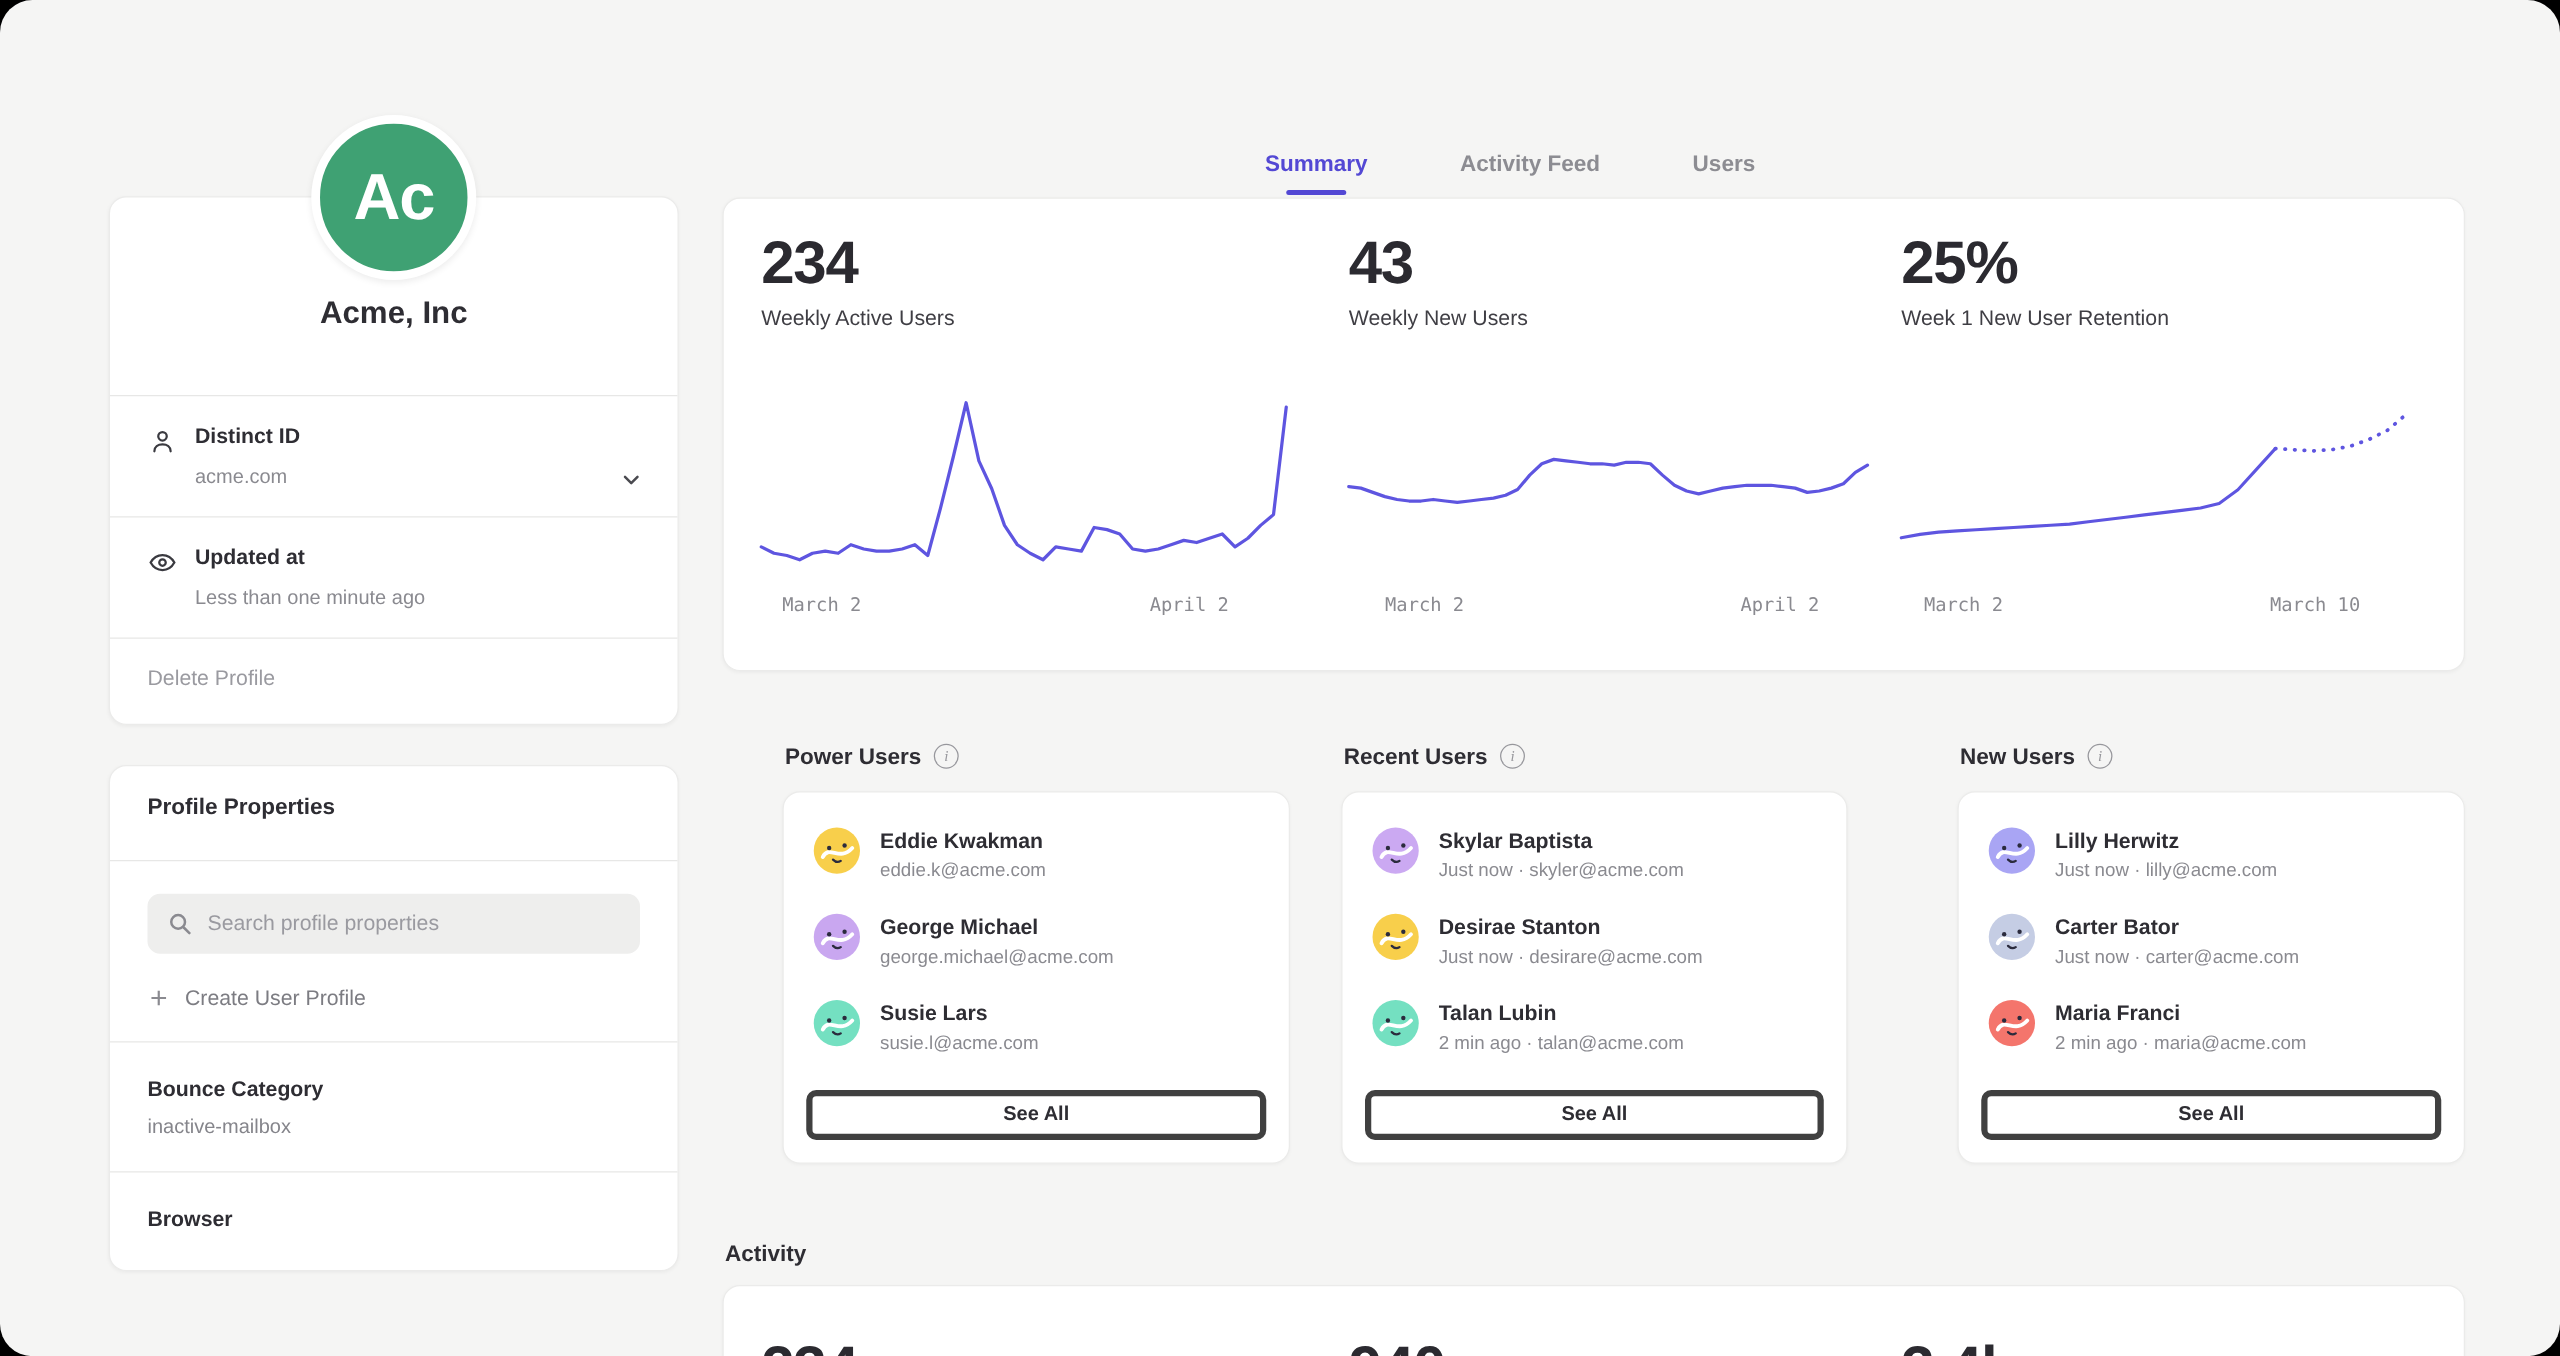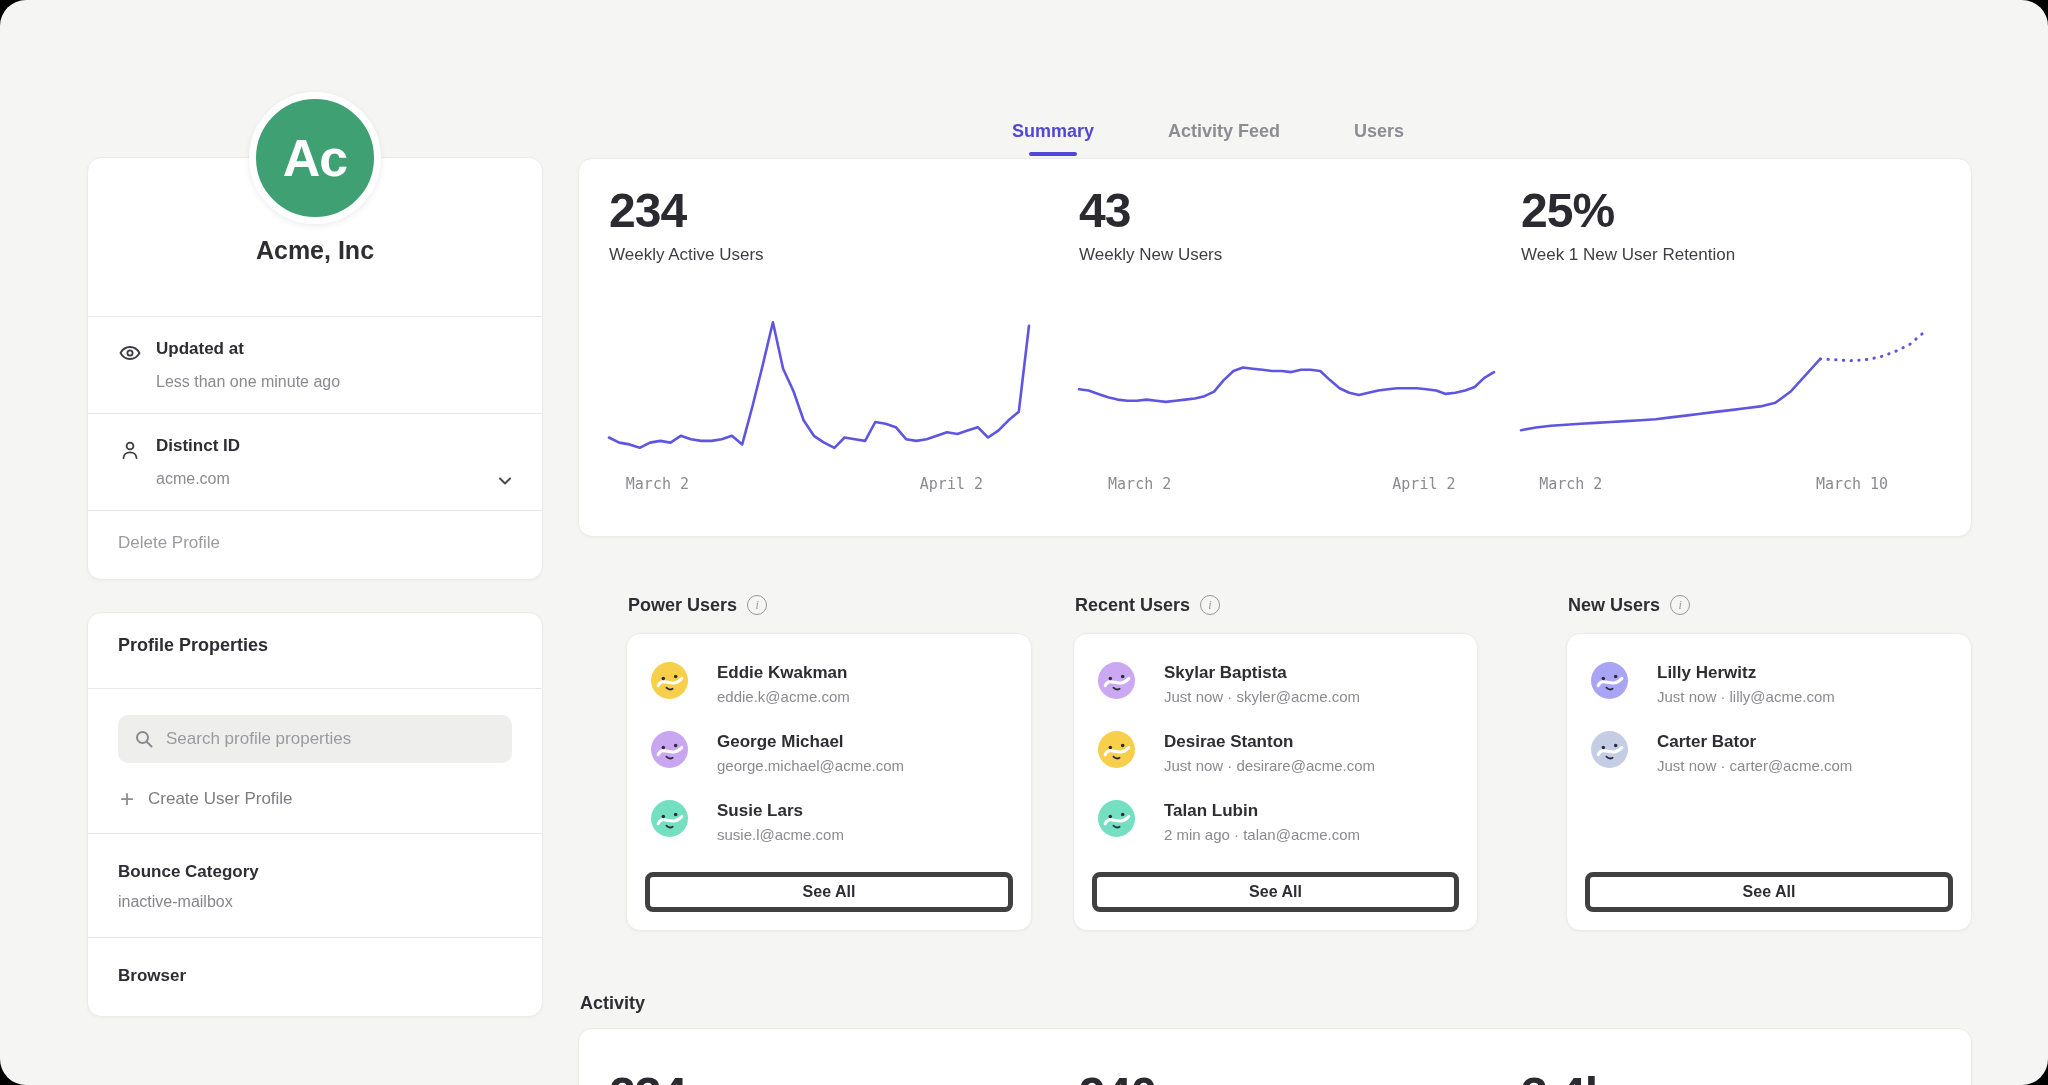--- a/index.html
+++ b/index.html
@@ -54,21 +54,21 @@
   
   .lists{display:flex;gap:40px;margin-top:56px;}
   .list-col{width:438px;margin-left:48px;}
   .list-col.mid{width:437px;margin-left:1px;}
   .list-head{display:flex;align-items:center;gap:10px;height:24px;margin-bottom:16px;padding-left:2px;}
   .list-title{font-size:18px;font-weight:700;}
   .info-icon{width:20px;height:20px;border:1.5px solid #97979c;border-radius:50%;color:#97979c;
     display:inline-flex;align-items:center;justify-content:center;font-size:12px;font-family:"Liberation Serif",serif;font-style:italic;}
   .info-icon::after{content:"i";}
   .list-card{position:relative;height:298px;padding:28px 20px 0 24px;}
-  .user-row{display:flex;align-items:flex-start;gap:29px;margin-bottom:26px;cursor:pointer;}
+  .user-row{display:flex;align-items:flex-start;gap:16px;margin-bottom:26px;cursor:pointer;}
   .u-avatar{width:37px;height:37px;border-radius:50%;flex:0 0 auto;position:relative;overflow:hidden;}
   .u-avatar svg{position:absolute;inset:0;}
   .u-name{font-size:17px;font-weight:700;line-height:20px;margin-top:1px;}
   .u-detail{font-size:15px;color:#8a8a90;margin-top:5px;}
   .see-all{position:absolute;left:18px;right:18px;bottom:18px;height:40px;background:#fff;border:5px solid #404040;
     border-radius:8px;font-size:16px;font-weight:700;color:#2e2d33;display:flex;align-items:center;justify-content:center;cursor:pointer;text-align:center;}
   
   .activity-head{margin-top:62px;font-size:18px;font-weight:700;height:24px;padding-left:2px;}
   .activity-card{margin-top:11px;height:170px;display:flex;}
   .activity-card .stat-col{padding-top:40px;}
@@ -81,37 +81,37 @@
   <div class="sidebar">
 
     <div class="card profile-card">
       <div class="big-avatar" style="background-color: rgb(63, 161, 115);">
         <span>Ac</span>
       </div>
       <div class="company-name">Acme, Inc</div>
 
       <div class="field-row">
         <svg class="field-icon" viewBox="0 0 24 24" fill="none" stroke="#3a3a40" stroke-width="1.8" stroke-linecap="round">
-          <path d="M2.5 12c2.2-4 5.6-6 9.5-6s7.3 2 9.5 6c-2.2 4-5.6 6-9.5 6s-7.3-2-9.5-6z"></path>
-            <circle cx="12" cy="12" r="2.6"></circle>
-        </svg>
-        <div class="field-label">Updated at</div>
-        <div class="field-value">Less than one minute ago</div>
-      </div>
-
-      <div class="field-row">
-        <svg class="field-icon" viewBox="0 0 24 24" fill="none" stroke="#3a3a40" stroke-width="1.8" stroke-linecap="round">
           <circle cx="12" cy="8" r="3.4"></circle>
             <path d="M5.5 20c0-3.6 2.9-5.6 6.5-5.6s6.5 2 6.5 5.6"></path>
         </svg>
         <div class="field-label">Distinct ID</div>
         <div class="field-value">acme.com</div>
         <svg class="chevron" viewBox="0 0 18 18" fill="none" stroke="#4a4a50" stroke-width="2" stroke-linecap="round" stroke-linejoin="round">
           <path d="M4 6.5 L9 11.5 L14 6.5"></path>
         </svg>
+      </div>
+
+      <div class="field-row">
+        <svg class="field-icon" viewBox="0 0 24 24" fill="none" stroke="#3a3a40" stroke-width="1.8" stroke-linecap="round">
+          <path d="M2.5 12c2.2-4 5.6-6 9.5-6s7.3 2 9.5 6c-2.2 4-5.6 6-9.5 6s-7.3-2-9.5-6z"></path>
+            <circle cx="12" cy="12" r="2.6"></circle>
+        </svg>
+        <div class="field-label">Updated at</div>
+        <div class="field-value">Less than one minute ago</div>
       </div>
 
       <div class="delete-row">Delete Profile</div>
     </div>
 
     <div class="card props-card">
       <div class="props-title">Profile Properties</div>
 
       <div class="search-wrap">
         <svg class="search-icon" viewBox="0 0 20 20" fill="none" stroke="#8a8a90" stroke-width="2" stroke-linecap="round">
@@ -321,20 +321,34 @@
                   <circle cx="12" cy="16" r="1.7" fill="#2b2b3d"></circle>
                   <circle cx="24" cy="14" r="1.7" fill="#2b2b3d"></circle>
                   <path d="M15 25 q3 3 6 1" stroke="#2b2b3d" stroke-width="1.8" stroke-linecap="round"></path>
                 </svg>
               </span>
             <span>
                 <div class="u-name">Carter Bator</div>
             <div class="u-detail">Just now · carter@acme.com</div>
               </span>
           </div>
+          <div class="user-row">
+            <span class="u-avatar" style="background-color: rgb(244, 117, 108);">
+                <svg viewBox="0 0 36 36" fill="none">
+                  <path d="M7 23 C12 13, 20 27, 30 16" stroke="#fff" stroke-width="3" stroke-linecap="round"></path>
+                  <circle cx="12" cy="16" r="1.7" fill="#2b2b3d"></circle>
+                  <circle cx="24" cy="14" r="1.7" fill="#2b2b3d"></circle>
+                  <path d="M15 25 q3 3 6 1" stroke="#2b2b3d" stroke-width="1.8" stroke-linecap="round"></path>
+                </svg>
+              </span>
+            <span>
+                <div class="u-name">Maria Franci</div>
+            <div class="u-detail">2 min ago · maria@acme.com</div>
+              </span>
+          </div>
           <div class="see-all">See All</div>
         </div>
       </div>
     </div>
 
     <div class="activity-head">Activity</div>
     <div class="card activity-card">
       <div class="stat-col c1">
           <div class="stat-number">234</div>
         </div>

